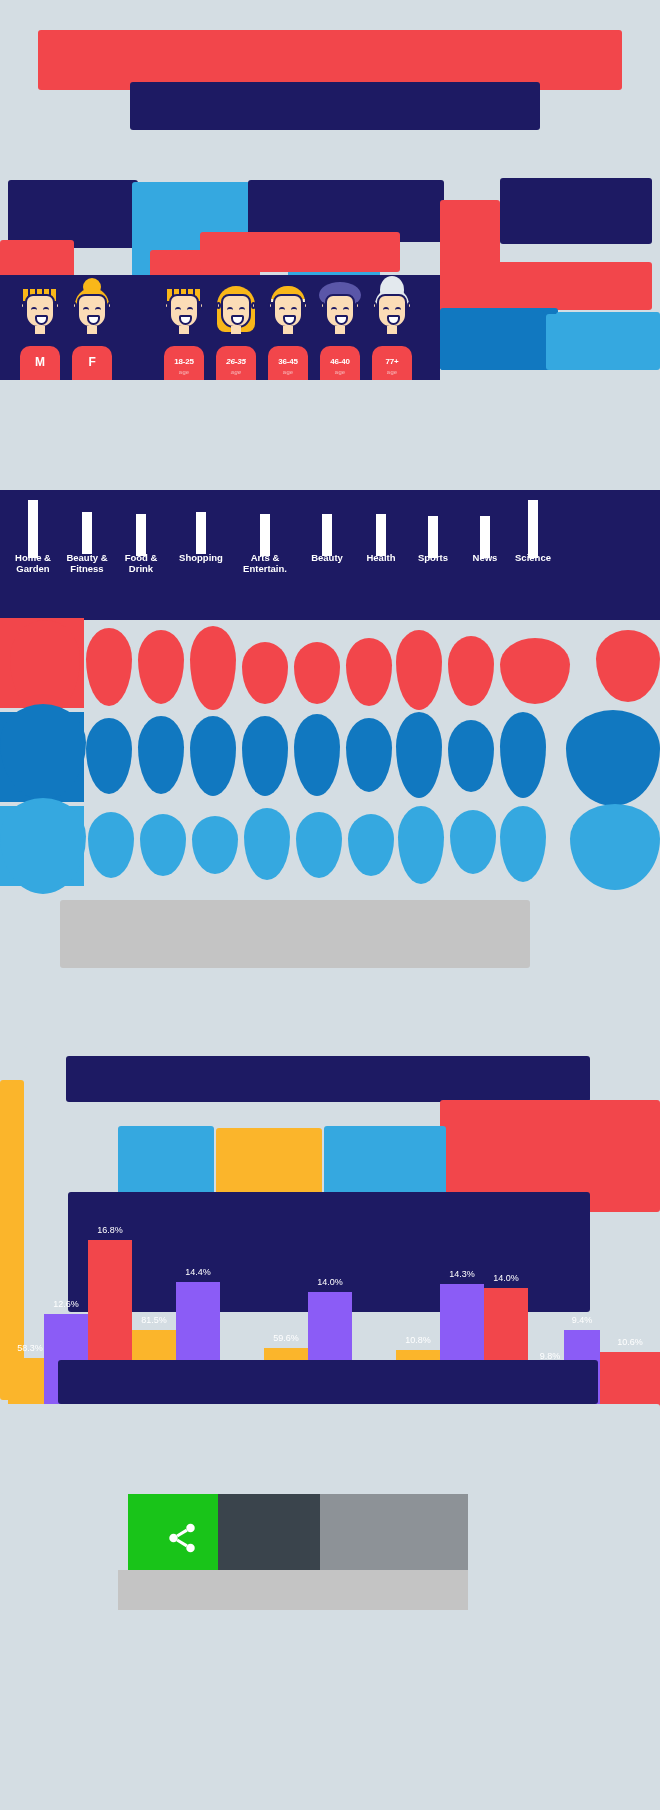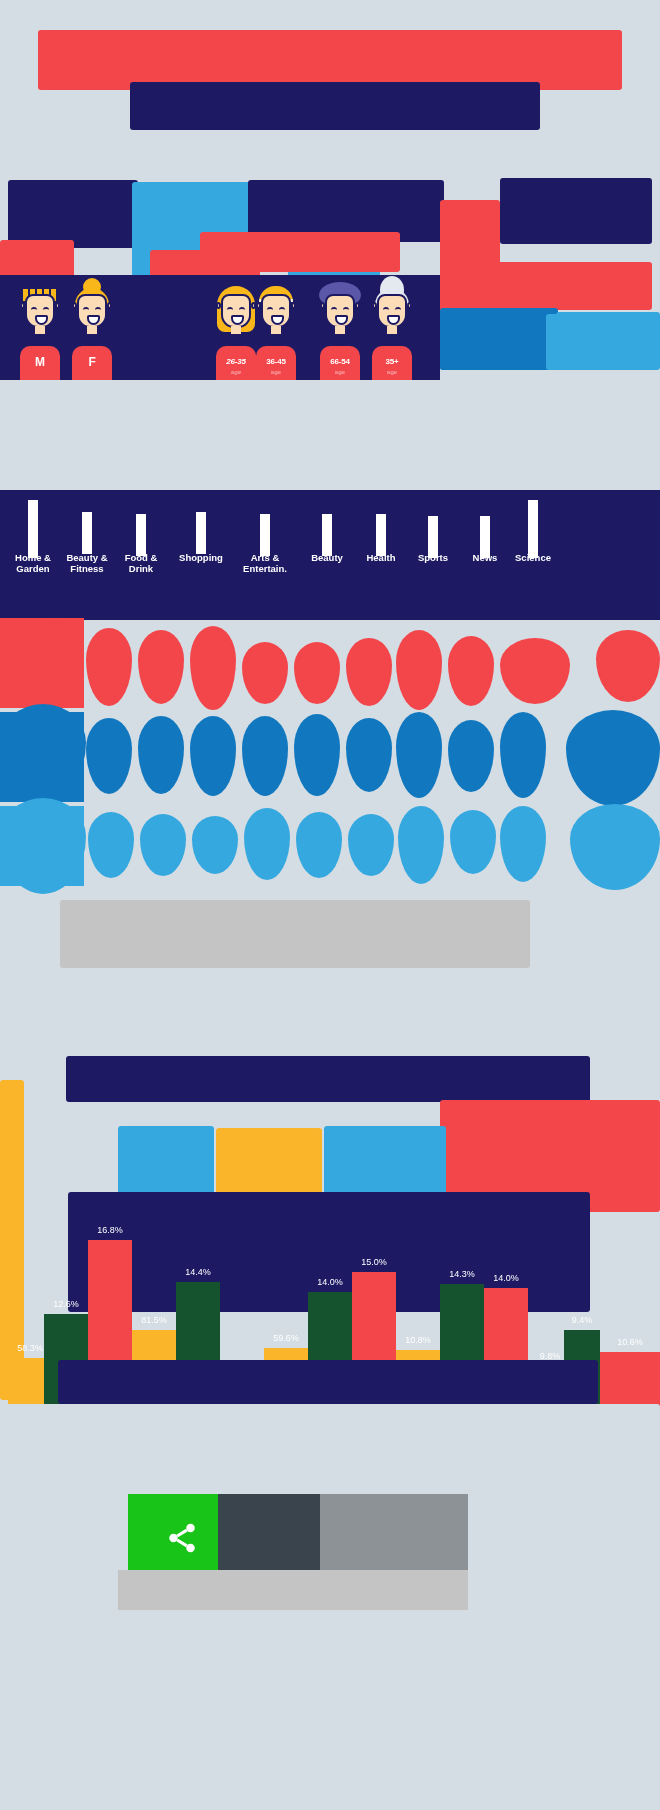--- a/index.html
+++ b/index.html
@@ -191,21 +191,21 @@
     position: absolute;
     left: 0; top: 1130px;
     width: 660px; height: 300px;
   }
   .bar {
     position: absolute;
     bottom: 0;
     width: 20px;
   }
   .bar.pin { background: #f2464b; }
-  .bar.fb  { background: #14532d; }
+  .bar.fb  { background: #8b5cf6; }
   .bar.tw  { background: #fbb52b; }
   .bar-val {
     position: absolute;
     top: -15px;
     left: 50%;
     transform: translateX(-50%);
     font-size: 9px;
     font-weight: normal;
     color: #ffffff;
     white-space: nowrap;
@@ -289,37 +289,51 @@
       <div class="p-face">
         <div class="p-eye l"></div>
         <div class="p-eye r"></div>
         <div class="p-mouth"></div>
       </div>
       <div class="p-neck"></div>
       <div class="p-body"></div>
       <div class="p-label big">F</div>
     </div>
 
+    <div class="person" style="left:158px;">
+      <div class="p-hair spiky"></div>
+      <div class="p-ear l"></div>
+      <div class="p-ear r"></div>
+      <div class="p-face">
+        <div class="p-eye l"></div>
+        <div class="p-eye r"></div>
+        <div class="p-mouth"></div>
+      </div>
+      <div class="p-neck"></div>
+      <div class="p-body"></div>
+      <div class="p-label">18-25</div>
+      <div class="p-sub">age</div>
+    </div>
 
     <div class="person" style="left:210px;font-style:italic;">
       <div class="p-hair long"></div>
       <div class="p-ear l"></div>
       <div class="p-ear r"></div>
       <div class="p-face">
         <div class="p-eye l"></div>
         <div class="p-eye r"></div>
         <div class="p-mouth"></div>
       </div>
       <div class="p-neck"></div>
       <div class="p-body"></div>
       <div class="p-label">26-35</div>
       <div class="p-sub">age</div>
     </div>
 
-    <div class="person" style="left:250px;">
+    <div class="person" style="left:262px;">
       <div class="p-hair cap"></div>
       <div class="p-ear l"></div>
       <div class="p-ear r"></div>
       <div class="p-face">
         <div class="p-eye l"></div>
         <div class="p-eye r"></div>
         <div class="p-mouth"></div>
       </div>
       <div class="p-neck"></div>
       <div class="p-body"></div>
@@ -331,37 +345,37 @@
       <div class="p-hair curly"></div>
       <div class="p-ear l"></div>
       <div class="p-ear r"></div>
       <div class="p-face">
         <div class="p-eye l"></div>
         <div class="p-eye r"></div>
         <div class="p-mouth"></div>
       </div>
       <div class="p-neck"></div>
       <div class="p-body"></div>
-      <div class="p-label">66-54</div>
+      <div class="p-label">46-40</div>
       <div class="p-sub">age</div>
     </div>
 
     <div class="person" style="left:366px;">
       <div class="p-hair grey-hair"></div>
       <div class="p-hair" style="top:8px;height:18px;background:#e3e9ee;"></div>
       <div class="p-ear l"></div>
       <div class="p-ear r"></div>
       <div class="p-face">
         <div class="p-eye l"></div>
         <div class="p-eye r"></div>
         <div class="p-mouth"></div>
       </div>
       <div class="p-neck"></div>
       <div class="p-body"></div>
-      <div class="p-label">35+</div>
+      <div class="p-label">77+</div>
       <div class="p-sub">age</div>
     </div>
   </div>
 
   <div class="blob blue" style="left:440px; top:310px; width:104px; height:60px;"></div>
   <div class="blob sky" style="left:546px; top:314px; width:114px; height:56px;"></div>
   <div class="blob light" style="left:8px;  top:388px; width:644px; height:42px;"></div>
   <div class="blob light" style="left:8px;  top:436px; width:552px; height:36px;"></div>
 
   <div id="matrix">
@@ -495,23 +509,20 @@
       </div>
       <div class="bar fb" style="left:176px; height:128px; width:44px;">
         <span class="bar-val">14.4%</span>
       </div>
       <div class="bar tw" style="left:264px; height:62px;  width:44px;">
         <span class="bar-val">59.6%</span>
       </div>
       <div class="bar fb" style="left:308px; height:118px; width:44px;">
         <span class="bar-val">14.0%</span>
       </div>
-      <div class="bar pin" style="left:352px; height:138px; width:44px;">
-        <span class="bar-val">15.0%</span>
-      </div>
       <div class="bar tw" style="left:396px; height:60px;  width:44px;">
         <span class="bar-val">10.8%</span>
       </div>
       <div class="bar fb" style="left:440px; height:126px; width:44px;">
         <span class="bar-val">14.3%</span>
       </div>
       <div class="bar pin" style="left:484px; height:122px; width:44px;">
         <span class="bar-val">14.0%</span>
       </div>
       <div class="bar tw" style="left:528px; height:44px;  width:44px;">

